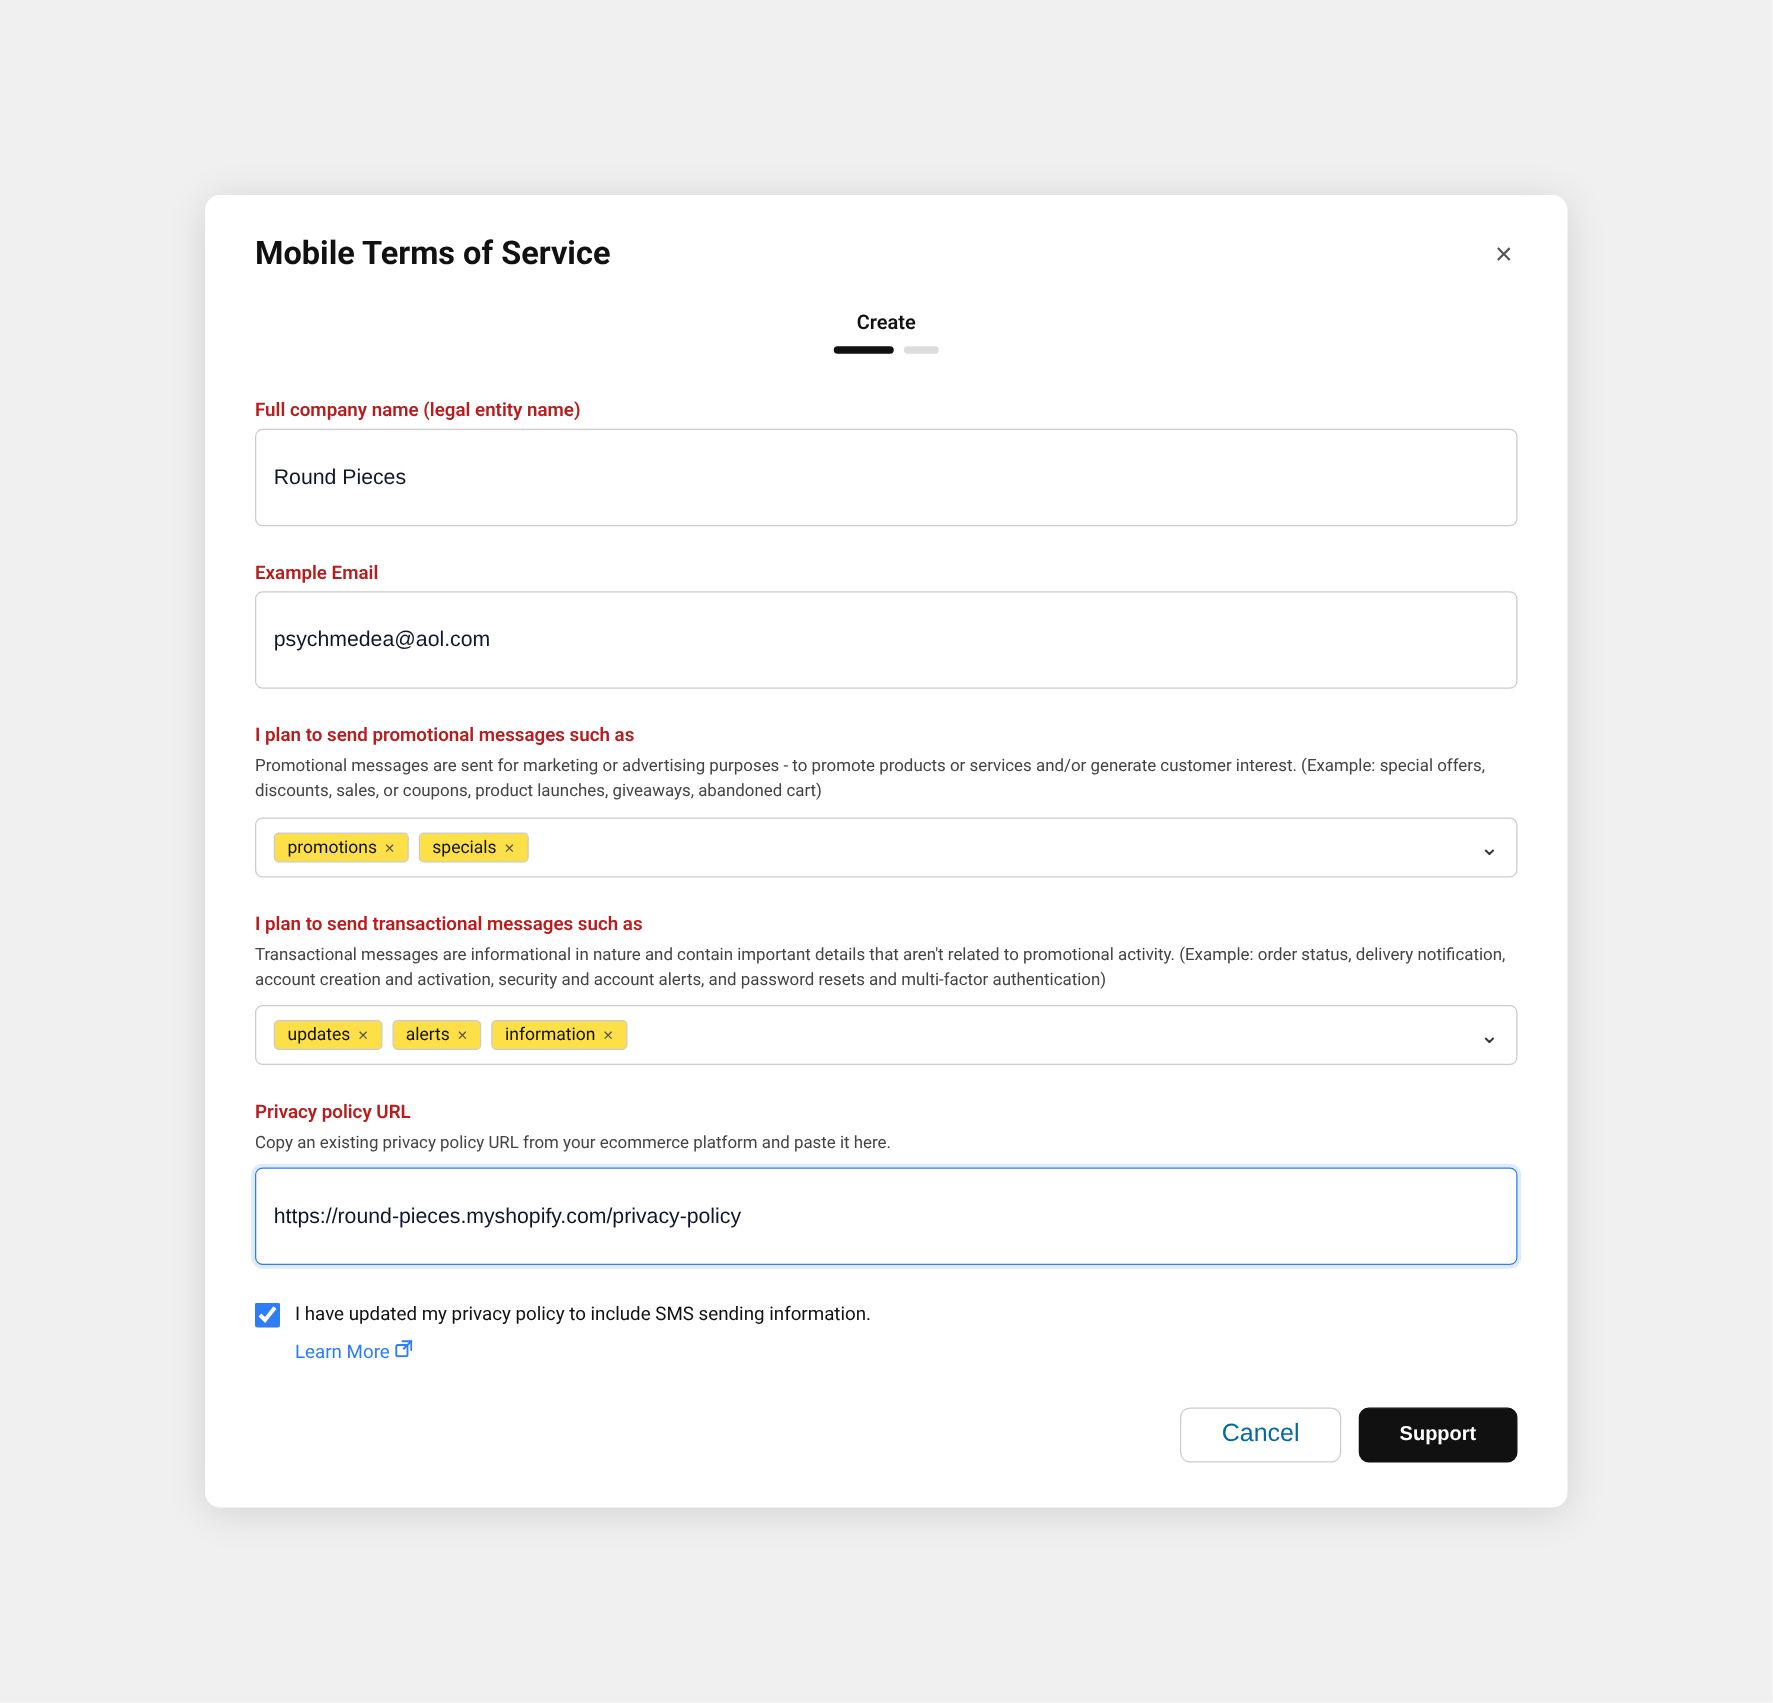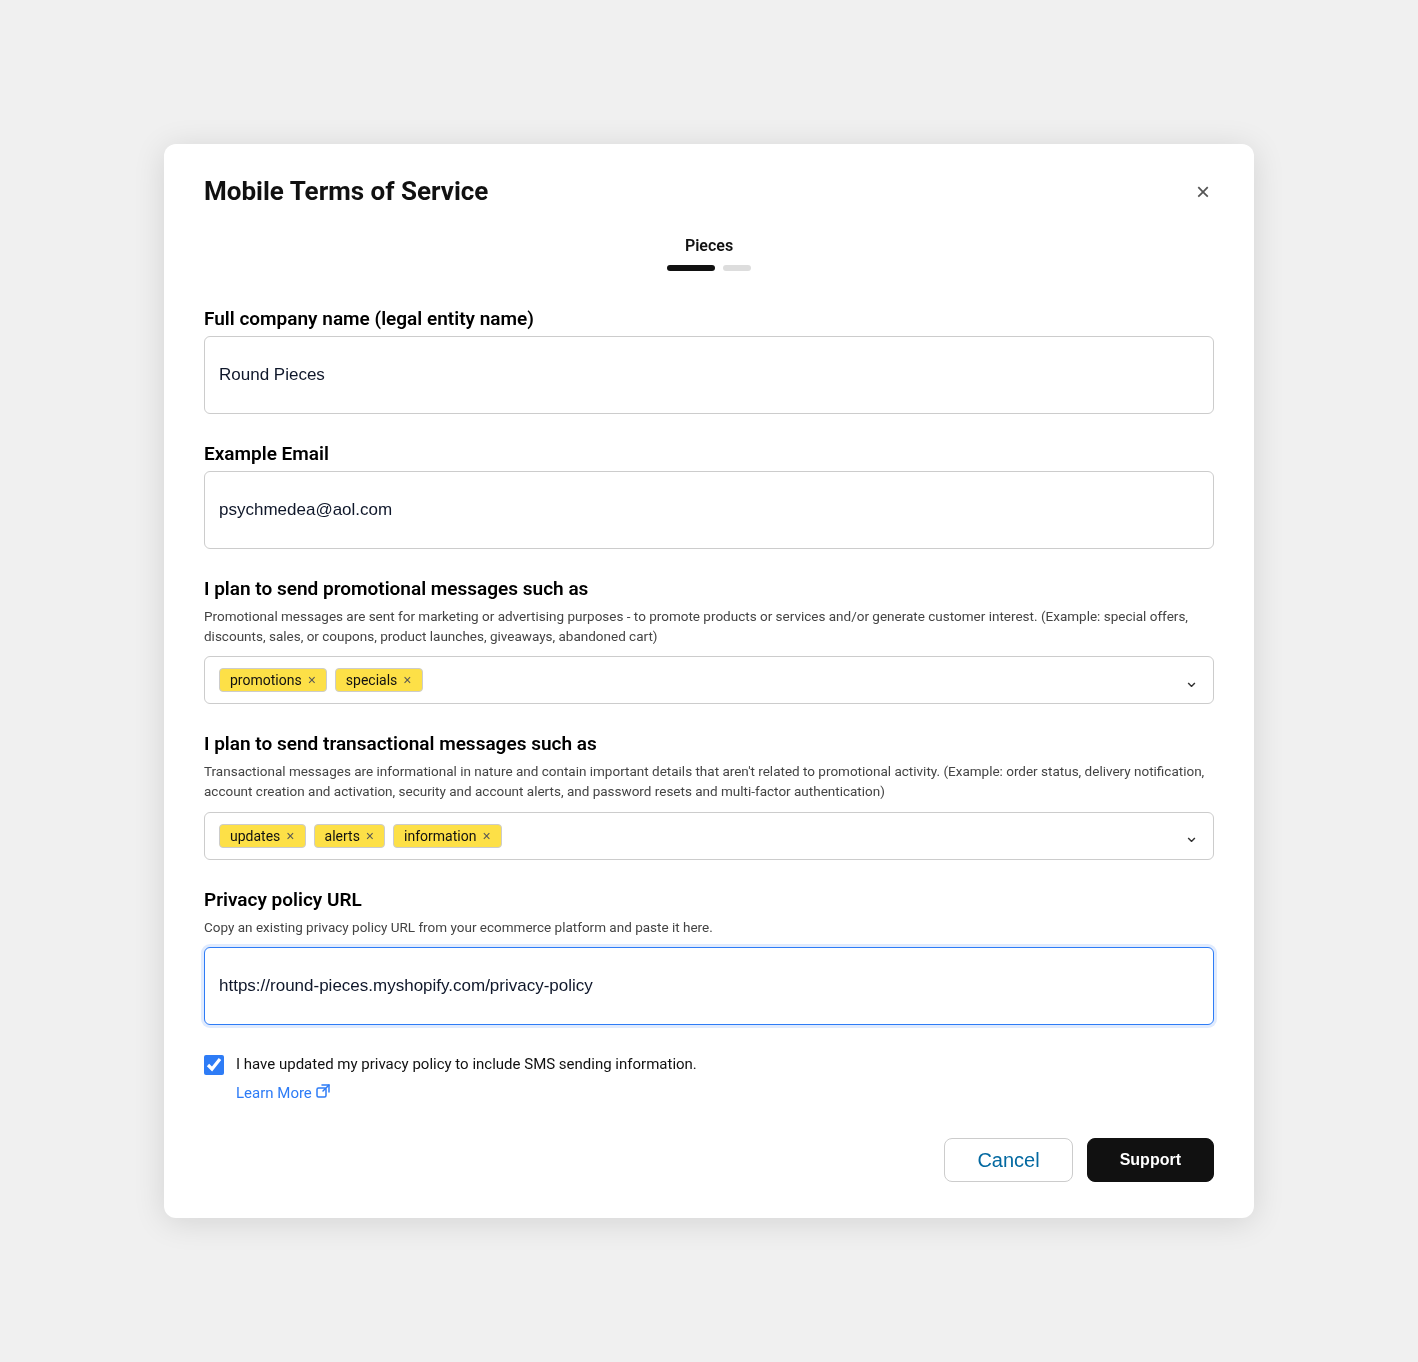--- a/index.html
+++ b/index.html
@@ -84,23 +84,23 @@
     .stepper-dot.inactive {
       width: 28px;
       background: #ddd;
     }
 
     .form-section {
       margin-bottom: 28px;
     }
 
     .form-label {
-      font-size: 19px;
+      font-size: 15px;
       font-weight: 600;
-      color: #000000;
+      color: #b91c1c;
       margin-bottom: 6px;
       display: block;
     }
 
     .form-description {
       font-size: 13.5px;
       color: #444;
       margin-bottom: 10px;
       line-height: 1.5;
     }
@@ -231,21 +231,21 @@
 <body>
 
 <div class="modal">
 
   <div class="modal-header">
     <h1 class="modal-title">Mobile Terms of Service</h1>
     <button class="close-btn">×</button>
   </div>
 
   <div class="stepper">
-    <div class="stepper-label">Pieces</div>
+    <div class="stepper-label">Create</div>
     <div class="stepper-dots">
       <div class="stepper-dot active"></div>
       <div class="stepper-dot inactive"></div>
     </div>
   </div>
 
   <div class="form-section">
     <label class="form-label">Full company name (legal entity name)</label>
     <input type="text" class="form-input" value="Round Pieces" style="">
   </div>

